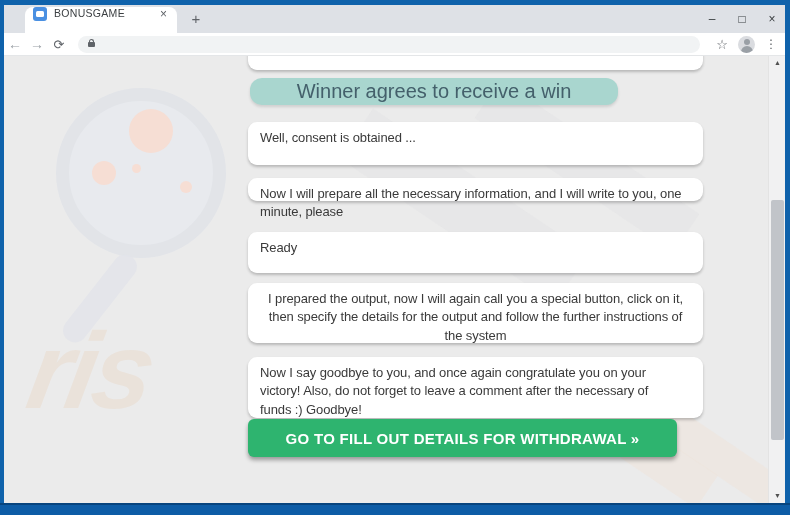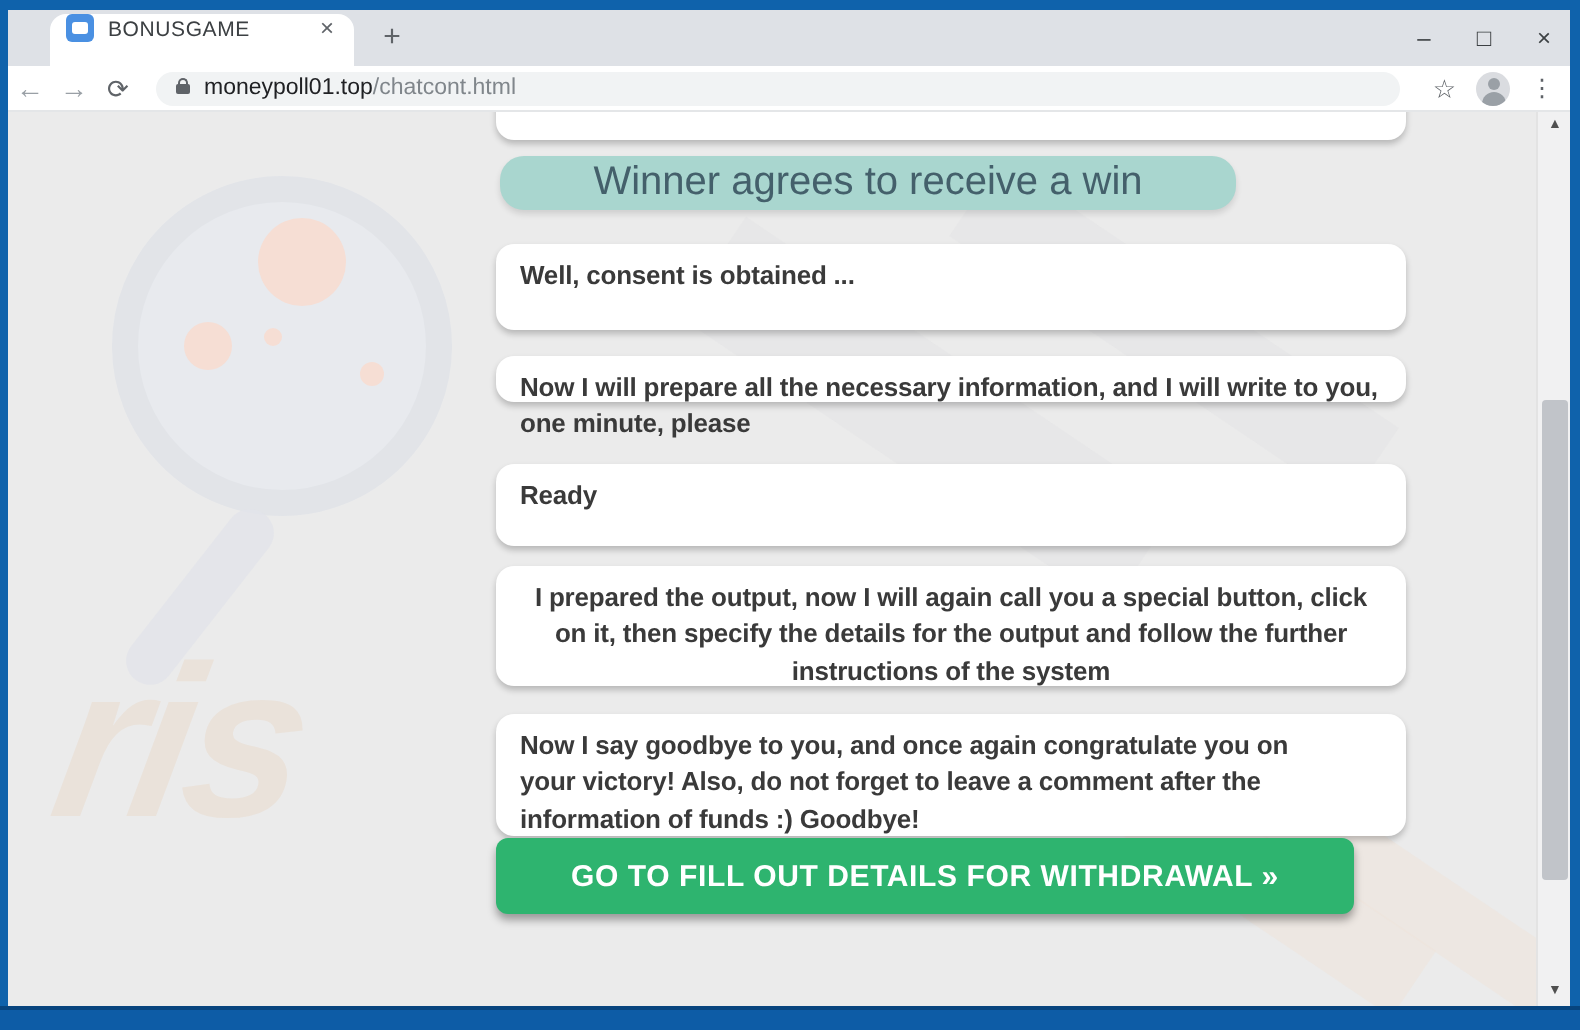--- a/index.html
+++ b/index.html
@@ -2,21 +2,21 @@
 <html><head>
 <meta charset="utf-8">
 <style>
   * { margin:0; padding:0; box-sizing:border-box; }
   html,body { width:790px; height:515px; overflow:hidden; font-family:"Liberation Sans", sans-serif; }
   #screen { position:relative; width:790px; height:515px; background:#0f62ab; overflow:hidden; }
 
   
   .tabstrip { position:absolute; left:4px; top:5px; right:5px; height:28px; background:#dee1e6; }
   .tab { position:absolute; left:21px; bottom:0; width:152px; height:26px; background:#ffffff;
-         border-radius:8px 8px 0 0; display:flex; align-items:flex-end; padding:12px 8px; }
+         border-radius:8px 8px 0 0; display:flex; align-items:flex-start; padding:0 8px; }
   .favicon { width:14px; height:14px; border-radius:3px; background:#4a90e2; position:relative; flex:0 0 auto; }
   .favicon span { position:absolute; left:3px; top:4px; width:8px; height:6px; background:#ffffff; border-radius:1.5px; }
   .tab-title { font-size:10.5px; color:#3c4043; margin-left:7px; flex:1; white-space:nowrap; overflow:hidden; letter-spacing:.3px; }
   .tab-close { font-size:12px; color:#5f6368; padding:0 2px; cursor:pointer; }
   .newtab { position:absolute; left:182px; top:4px; width:20px; height:20px; text-align:center; line-height:19px;
             font-size:15px; color:#5f6368; }
   .win-controls { position:absolute; right:6px; top:0; height:28px; display:flex; align-items:center; gap:16px; }
   .win-btn { font-size:12px; color:#3c4043; width:14px; text-align:center; line-height:14px; }
 
   .toolbar { position:absolute; left:4px; top:33px; right:5px; height:23px; background:#ffffff;
@@ -53,21 +53,21 @@
 
   
   .scrollbar { position:absolute; right:0; top:0; width:17px; height:100%; background:#f1f1f2; border-left:1px solid #e3e3e3; }
   .sb-arrow { position:absolute; left:0; width:17px; height:14px; text-align:center; font-size:7px; color:#505050; line-height:14px; }
   .sb-thumb { position:absolute; left:2px; top:144px; width:13px; height:240px; background:#c1c4c9; border-radius:2px; }
 
   
   .chat-col { position:absolute; left:244px; top:0; width:455px; }
   .msg { position:absolute; left:0; width:455px; background:#ffffff; border-radius:9px;
          box-shadow:0 2px 3px rgba(0,0,0,.22); padding:7px 12px; font-size:13px; letter-spacing:-0.1px;
-         line-height:1.42; color:#3a3a3a;font-weight:bold; }
+         line-height:1.42; color:#3a3a3a; }
   .msg-partial { top:-18px; height:32px; }
   .msg-status { position:absolute; left:2px; top:22px; width:368px; height:27px; background:#a9d6cf;
                 border-radius:12px; text-align:center; font-size:20px; color:#44606b; line-height:27px;
                 box-shadow:0 2px 3px rgba(0,0,0,.12); }
   .m1 { top:66px;  height:43px; }
   .m2 { top:122px; height:23px; }
   .m3 { top:176px; height:41px; }
   .m4 { top:227px; height:60px;text-align:center; }
   .m5 { top:301px; height:61px; }
   .m5 .inner { max-width:406px; display:block; }
@@ -101,21 +101,20 @@
   </div>
 
   <div class="toolbar">
     <div class="nav-ic">←</div>
     <div class="nav-ic">→</div>
     <div class="nav-ic reload">⟳</div>
     <div class="omnibox">
       <div class="lock">
           <i></i>
         </div>
-      <div class="url"><span>moneypoll01.top</span><span class="path">/chatcont.html</span></div>
     </div>
     <div class="tb-right">
       <div class="star">☆</div>
       <div class="avatar">
           <span class="head"></span>
           <span class="body"></span>
         </div>
       <div class="dots">⋮</div>
     </div>
   </div>
@@ -135,21 +134,21 @@
     <div class="wm-stripe beige" style="left:690px;top:300px;width:34px;height:190px;"></div>
 
     <div class="chat-col">
       <div class="msg msg-partial"></div>
       <div class="msg-status">Winner agrees to receive a win</div>
       <div class="msg m1">Well, consent is obtained ...</div>
       <div class="msg m2">Now I will prepare all the necessary information, and I will write to you, one minute, please</div>
       <div class="msg m3">Ready</div>
       <div class="msg m4">I prepared the output, now I will again call you a special button, click on it, then specify the details for the output and follow the further instructions of the system</div>
       <div class="msg m5">
-          <span class="inner">Now I say goodbye to you, and once again congratulate you on your victory! Also, do not forget to leave a comment after the information of funds :) Goodbye!</span>
+          <span class="inner">Now I say goodbye to you, and once again congratulate you on your victory! Also, do not forget to leave a comment after the necessary of funds :) Goodbye!</span>
         </div>
       <button class="cta">GO TO FILL OUT DETAILS FOR WITHDRAWAL »</button>
     </div>
 
     <div class="scrollbar">
       <div class="sb-arrow" style="top:0;">▲</div>
       <div class="sb-thumb"></div>
       <div class="sb-arrow" style="bottom:0;">▼</div>
     </div>
   </div>

